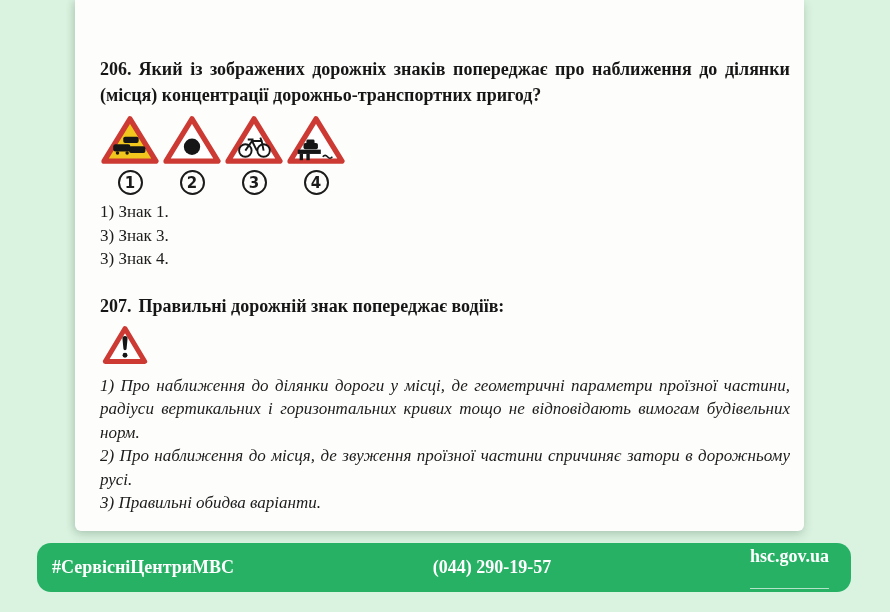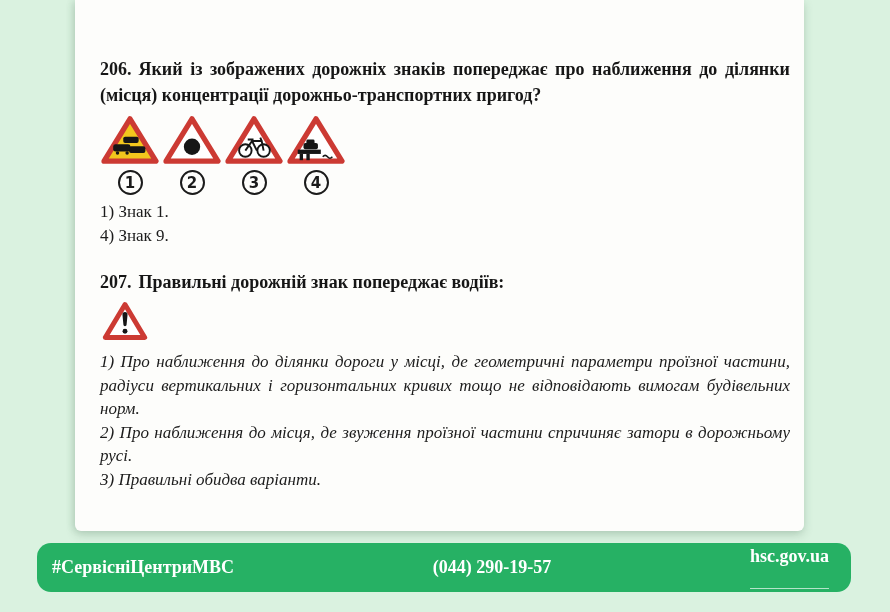--- a/index.html
+++ b/index.html
@@ -94,21 +94,22 @@
             <rect x="20" y="25.5" width="8.5" height="5" rx="1.5"></rect>
           </g>
           <path d="M37 43.5 q2.5-3 5 0 q2.5 3 5 0" stroke="#161616" stroke-width="1.6" fill="none"></path>
         </svg>
         <span class="badge">4</span>
       </div>
     </div>
 
     <div class="opts">
       <p>1) Знак 1.</p>
-      <p>4) Знак 9.</p>
+      <p>3) Знак 3.</p>
+      <p>3) Знак 4.</p>
     </div>
 
     <p class="q-title second"><span class="q-num">207.</span><span>Правильні дорожній знак попереджає водіїв:</span></p>
 
     <div class="q2-sign">
       <svg width="46" height="40" viewBox="0 0 56 48">
         <polygon points="28,4 52,44 4,44" fill="#ffffff" stroke="#cc3a33" stroke-width="6" stroke-linejoin="round"></polygon>
         <path d="M28 13 c2.1 0 3.3 1.3 3.1 3.3 l-1.15 12 c-.12 1.25-.9 2.1-1.95 2.1 s-1.83-.85-1.95-2.1 l-1.15-12 c-.2-2 1-3.3 3.1-3.3 z" fill="#161616"></path>
         <circle cx="28" cy="36.5" r="3" fill="#161616"></circle>
       </svg>

